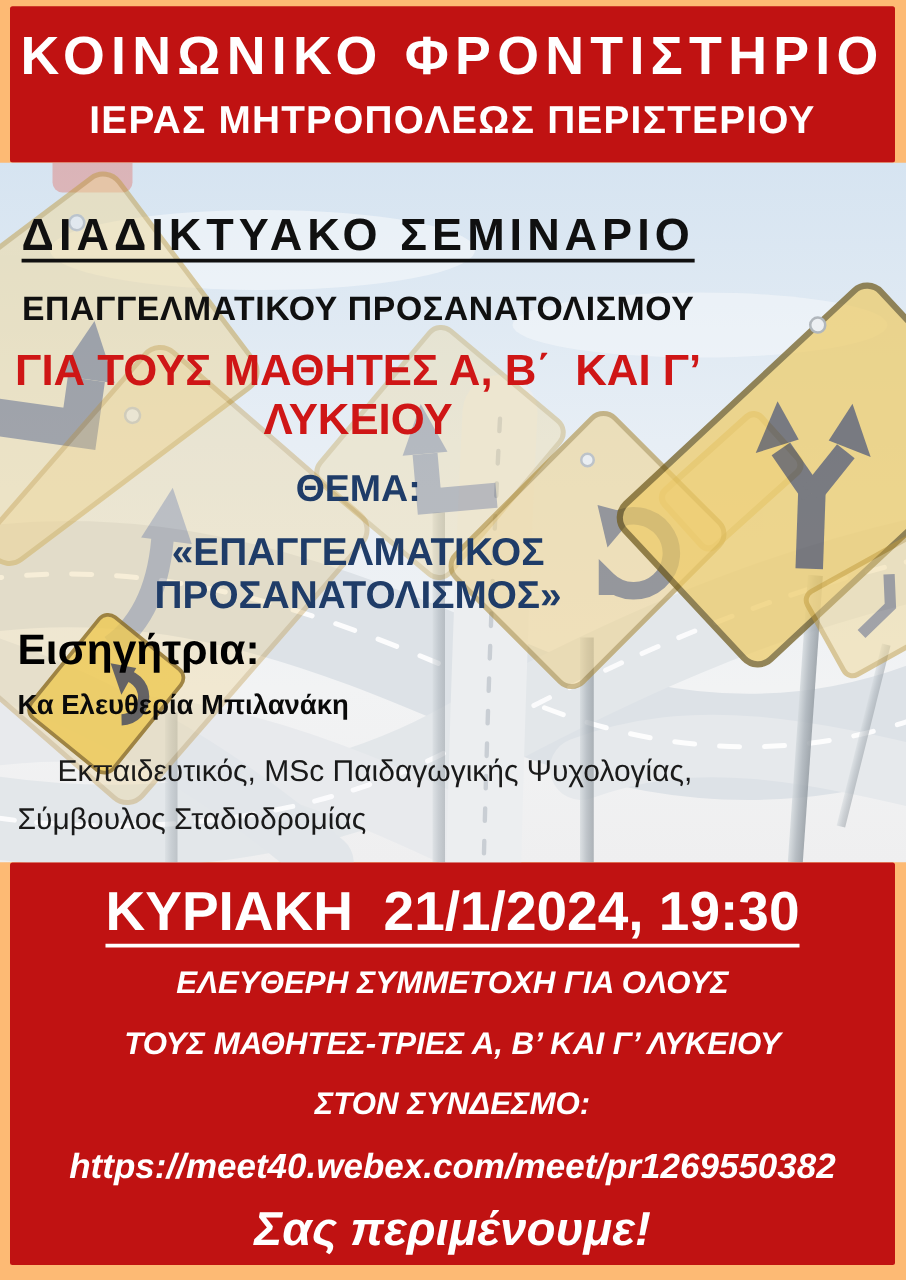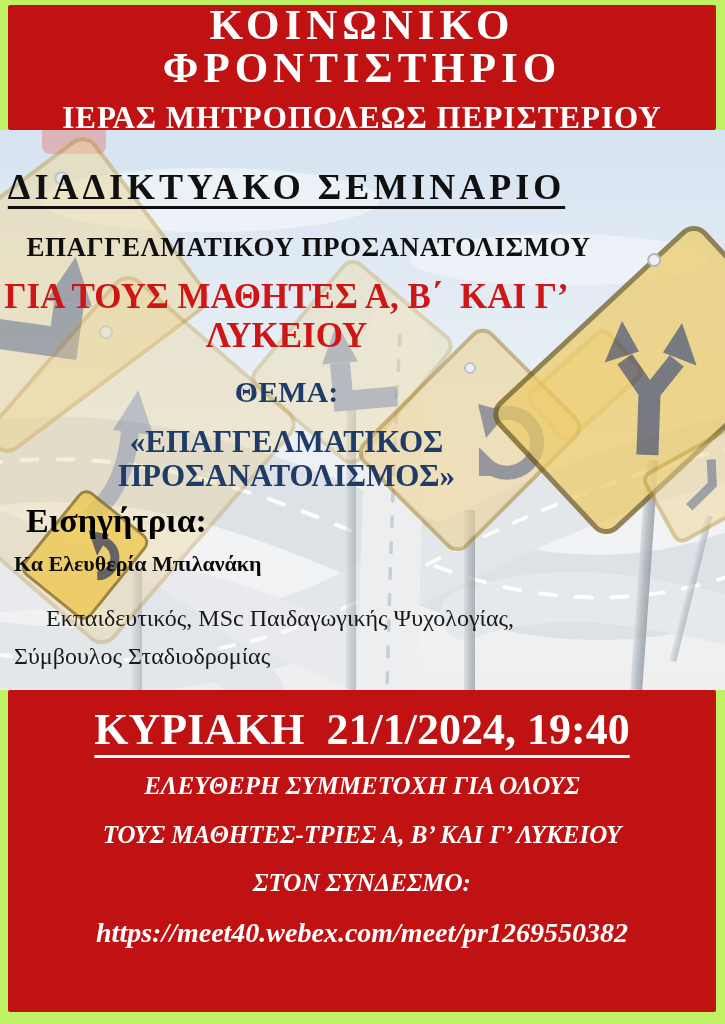--- a/index.html
+++ b/index.html
@@ -1,38 +1,38 @@
 <!DOCTYPE html>
 <html><head>
 <meta charset="utf-8">
 <style>
   html,body{margin:0;padding:0;background:#fbf6f4;}
   .page{
     position:relative;width:725px;height:1024px;overflow:hidden;
-    background:#bef264;font-family:Liberation Serif, serif;
+    background:#fdba74;font-family:Liberation Sans, sans-serif;
   }
   
   .band{position:absolute;left:8px;right:9px;background:#c01212;border-radius:2px;
         display:flex;flex-direction:column;align-items:center;text-align:center;color:#fff;}
   .band-top{top:5px;height:125px;justify-content:center;gap:13px;}
   .band-bottom{top:690px;height:322px;}
   .h1{font-size:43px;font-weight:bold;letter-spacing:5px;line-height:1;}
   .h2{font-size:31px;font-weight:bold;letter-spacing:1px;line-height:1;}
   
   .art{position:absolute;top:130px;left:0;width:573px;height:560px;}
   .art svg{position:absolute;top:0;left:0;}
   .art .txt{position:absolute;left:0;width:100%;text-align:center;line-height:1.1;}
   .title{top:38px;font-size:36px;font-weight:bold;letter-spacing:4px;color:#101010;
          text-decoration:underline;text-decoration-thickness:3px;text-underline-offset:7px;}
-  .subtitle{top:103px;font-size:27px;font-weight:bold;color:#101010;letter-spacing:.5px;margin-left:22px;}
+  .subtitle{top:103px;font-size:27px;font-weight:bold;color:#101010;letter-spacing:.5px;}
   .audience{top:148px;font-size:35px;font-weight:bold;color:#cf1616;white-space:pre-wrap;}
   .topic-label{top:245px;font-size:30px;font-weight:bold;color:#1f3c68;}
   .topic{top:295px;font-size:31px;font-weight:bold;color:#1f3c68;}
   .left{left:14px !important;width:auto !important;text-align:left !important;}
-  .speaker-label{top:372px;font-size:34px;font-weight:bold;color:#000;margin-left:12px;}
+  .speaker-label{top:372px;font-size:34px;font-weight:bold;color:#000;}
   .speaker-name{top:422px;font-size:22px;font-weight:bold;color:#0a0a0a;}
   .cred1{top:475px;margin-left:32px;}
   .cred2{top:513px;}
   .cred{font-size:24px;color:#1a1a1a;font-weight:normal;}
   
   .date{margin-top:14px;font-size:44px;font-weight:bold;white-space:pre-wrap;
         text-decoration:underline;text-decoration-thickness:3px;text-underline-offset:11px;line-height:1.2;}
   .fline{margin-top:10px;font-size:25px;font-weight:bold;font-style:italic;line-height:1.55;}
   .fline:first-of-type{margin-top:24px;}
   .flink{margin-top:14px;font-size:28px;font-weight:bold;font-style:italic;}
@@ -151,20 +151,21 @@
     <div class="txt audience">ΓΙΑ ΤΟΥΣ ΜΑΘΗΤΕΣ Α, Β΄  ΚΑΙ Γ’ ΛΥΚΕΙΟΥ</div>
     <div class="txt topic-label">ΘΕΜΑ:</div>
     <div class="txt topic">«ΕΠΑΓΓΕΛΜΑΤΙΚΟΣ ΠΡΟΣΑΝΑΤΟΛΙΣΜΟΣ»</div>
     <div class="txt left speaker-label">Εισηγήτρια:</div>
     <div class="txt left speaker-name">Κα Ελευθερία Μπιλανάκη</div>
     <div class="txt left cred cred1">Εκπαιδευτικός, MSc Παιδαγωγικής Ψυχολογίας,</div>
     <div class="txt left cred cred2">Σύμβουλος Σταδιοδρομίας</div>
   </div>
 
   <footer class="band band-bottom">
-    <div class="date">ΚΥΡΙΑΚΗ  21/1/2024, 19:40</div>
+    <div class="date">ΚΥΡΙΑΚΗ  21/1/2024, 19:30</div>
     <div class="fline">ΕΛΕΥΘΕΡΗ ΣΥΜΜΕΤΟΧΗ ΓΙΑ ΟΛΟΥΣ</div>
     <div class="fline">ΤΟΥΣ ΜΑΘΗΤΕΣ-ΤΡΙΕΣ Α, Β’ ΚΑΙ Γ’ ΛΥΚΕΙΟΥ</div>
     <div class="fline">ΣΤΟΝ ΣΥΝΔΕΣΜΟ:</div>
     <div class="flink">https://meet40.webex.com/meet/pr1269550382</div>
+    <div class="closing">Σας περιμένουμε!</div>
   </footer>
 
 </div>
 
 </body></html>

